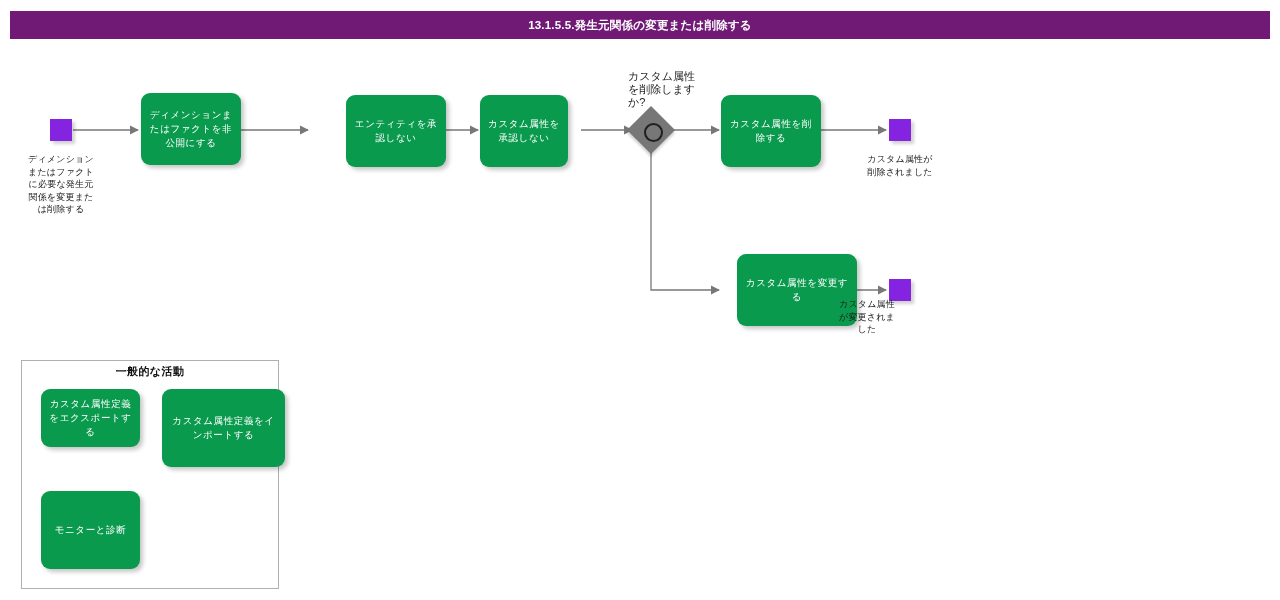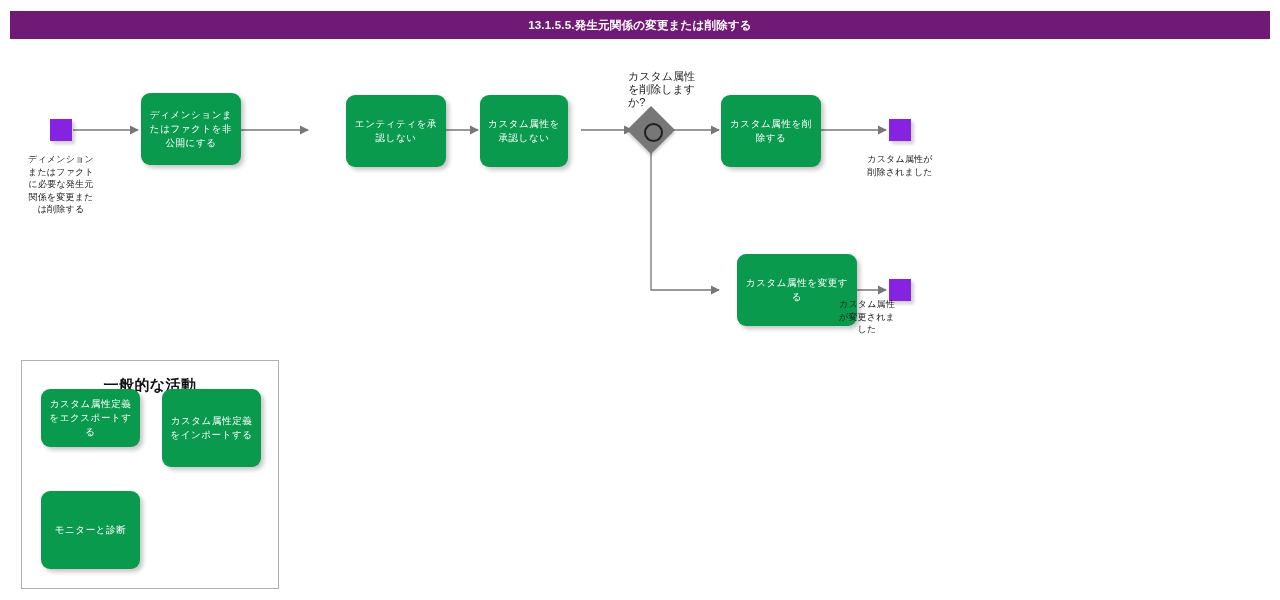--- a/index.html
+++ b/index.html
@@ -131,25 +131,24 @@
     border: 1px solid #b0b0b0;
     background: #ffffff;
     box-sizing: border-box;
   }
   #common-panel .panel-title {
     position: absolute;
     left: 0;
     top: 3px;
     width: 100%;
     text-align: center;
-    font-size: 15px;
+    font-size: 11px;
     font-weight: bold;
     color: #111111;
     letter-spacing: 0.4px;
-    margin-top: 12px;
   }
 </style>
 </head>
 <body>
 
 <div id="title-bar">
   <span class="title-text">13.1.5.5.発生元関係の変更または削除する</span>
 </div>
 
 <div id="canvas">
@@ -207,21 +206,21 @@
   <div class="node terminal" style="left:889px; top:279px;"></div>
   <div class="terminal-label" style="left:837px; top:298px; width:60px;">カスタム属性が変更されました</div>
 
   <div id="common-panel">
     <div class="panel-title">一般的な活動</div>
 
     <div class="node task" style="left:19px; top:28px; width:99px; height:58px;">
       <span class="task-label">カスタム属性定義をエクスポートする</span>
     </div>
 
-    <div class="node task" style="left:140px; top:28px; width:99px; height:78px;">
+    <div class="node task" style="left:140px; top:28px; width:123px; height:78px;">
       <span class="task-label">カスタム属性定義をインポートする</span>
     </div>
 
     <div class="node task" style="left:19px; top:130px; width:99px; height:78px;">
       <span class="task-label">モニターと診断</span>
     </div>
   </div>
 
 </div>
 

